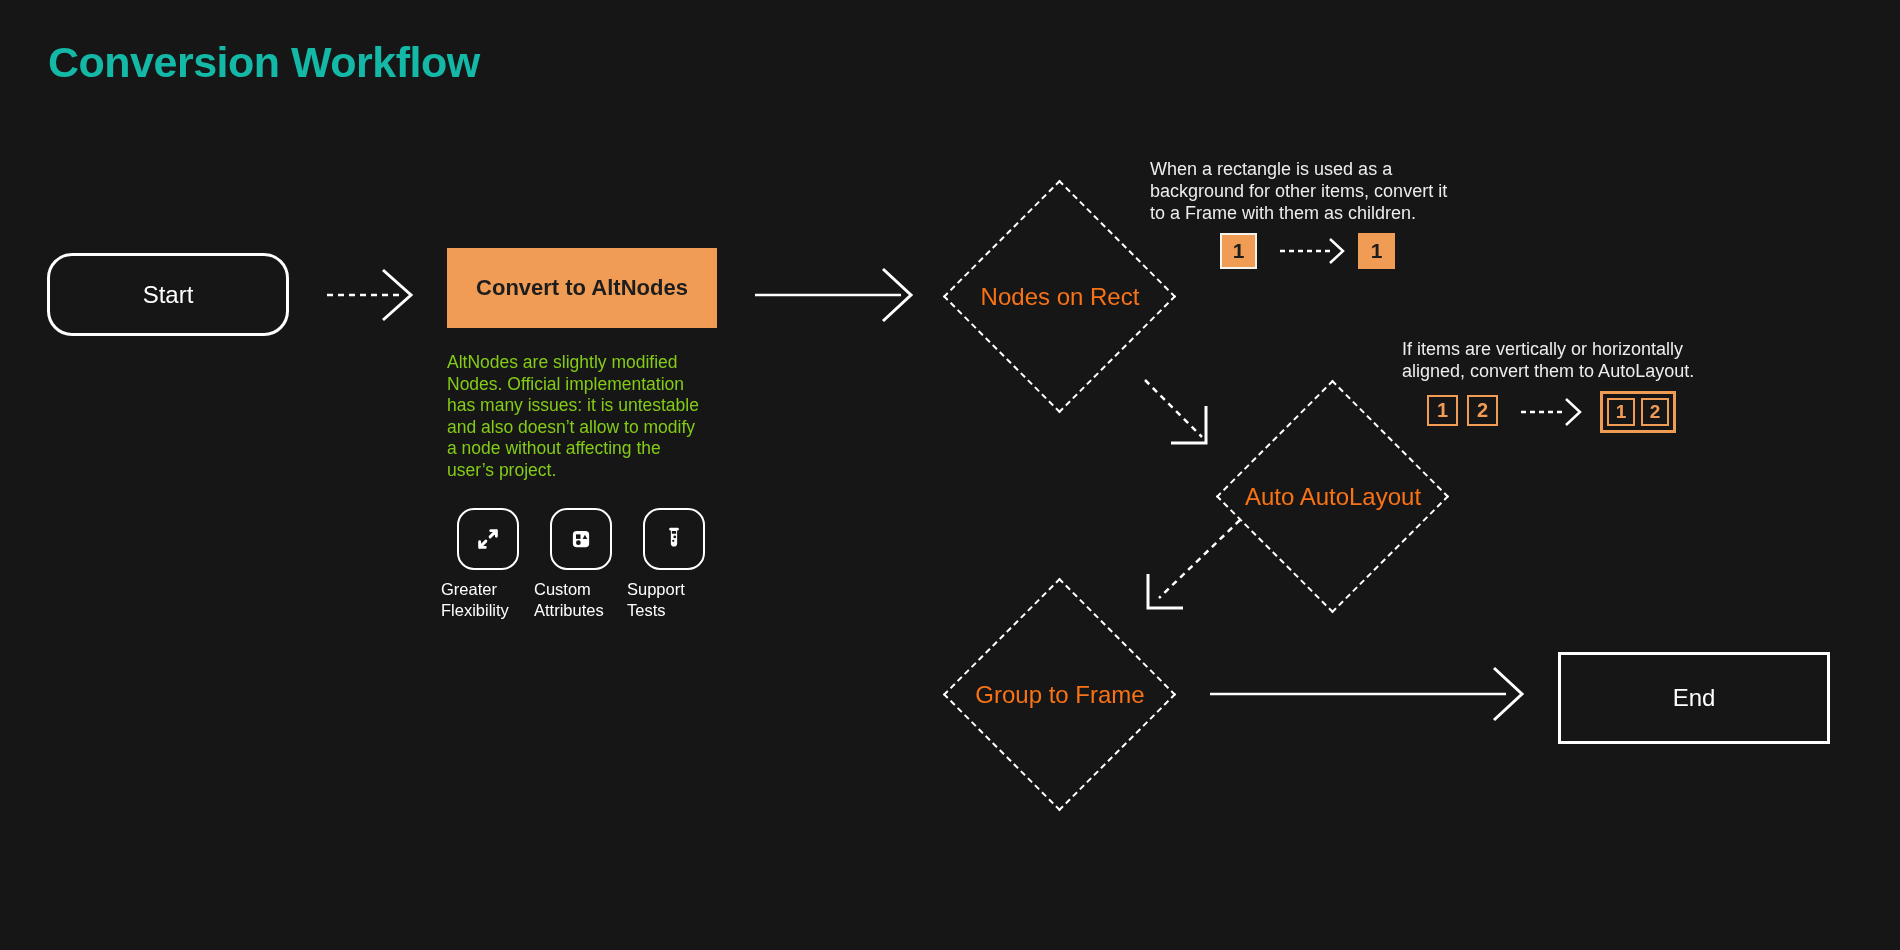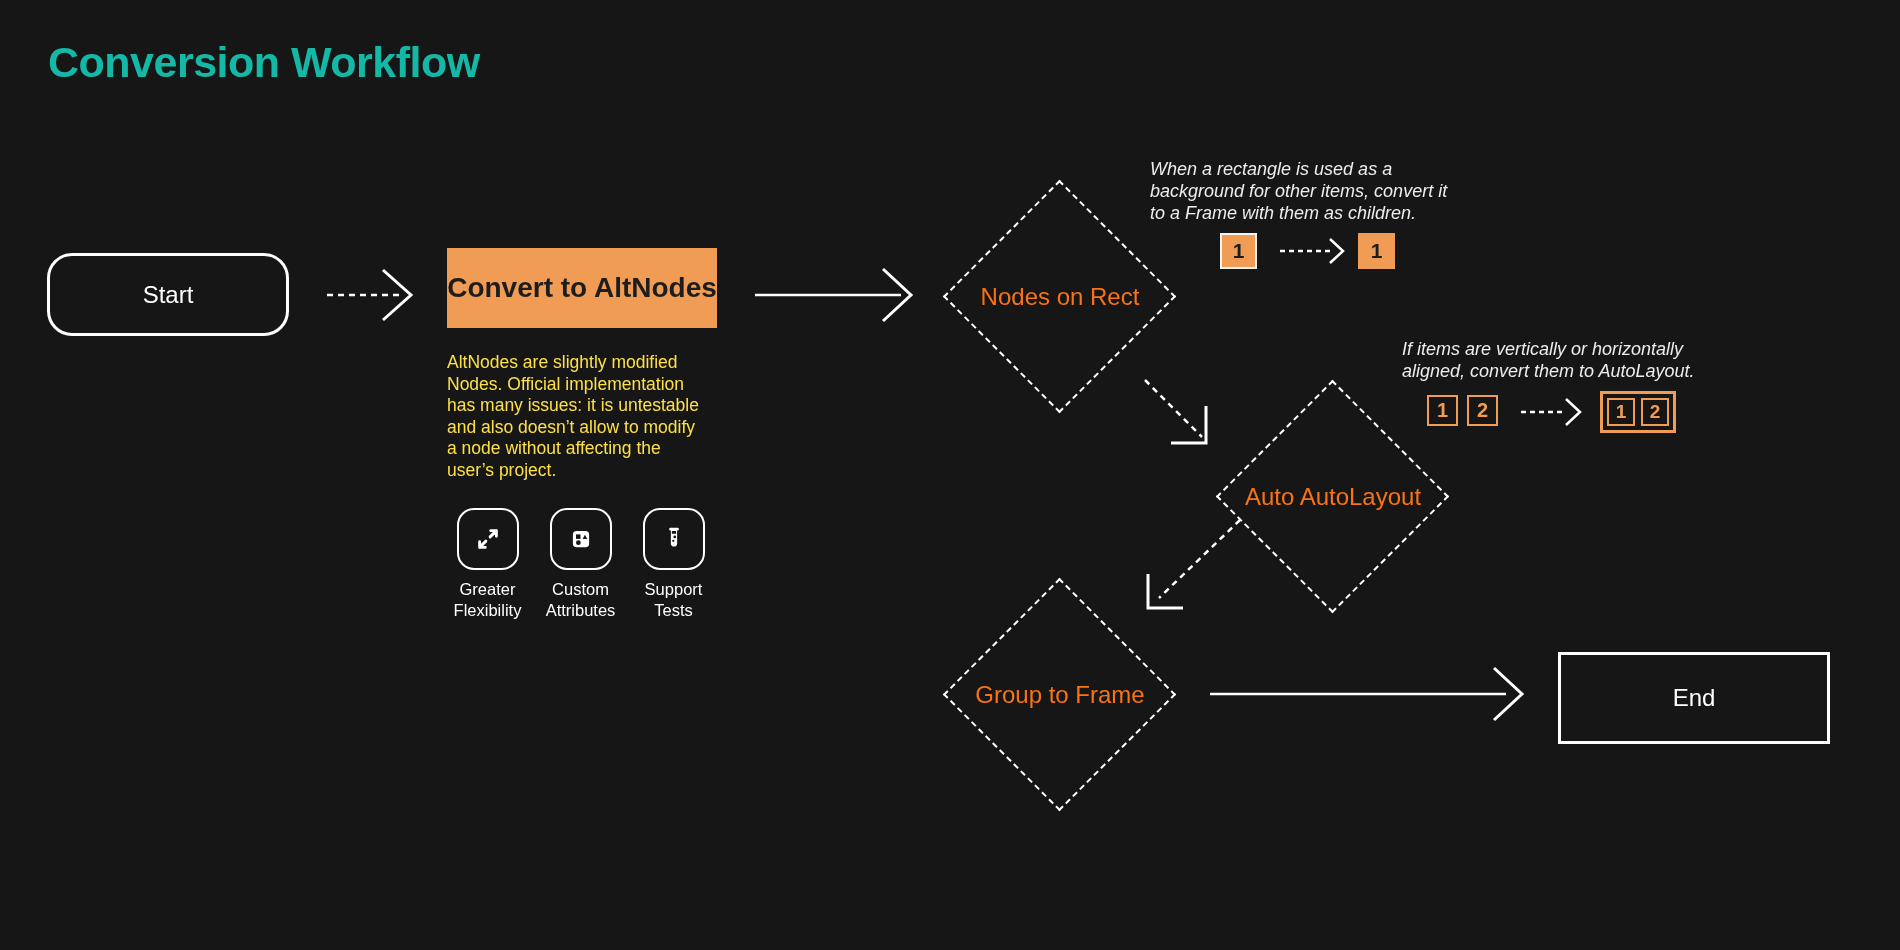--- a/index.html
+++ b/index.html
@@ -40,28 +40,28 @@
   .end-node   { left: 1558px; top: 652px; width: 272px; height: 92px; }
   .convert-node {
     position: absolute;
     left: 447px; top: 248px;
     width: 270px; height: 80px;
     background: #F09C55;
     color: #1D1D1D;
     display: flex;
     align-items: center;
     justify-content: center;
-    font-size: 28px;
+    font-size: 22px;
     font-weight: 600;
   }
   .description {
     position: absolute;
     left: 447px; top: 352px;
     width: 255px;
-    color: #fde047;
+    color: #84cc16;
     font-size: 17.5px;
     line-height: 21.5px;
   }
   .features-row {
     position: absolute;
     left: 441px; top: 508px;
     display: flex;
   }
   .feature {
     width: 93px;
@@ -75,21 +75,21 @@
     border-radius: 17px;
     display: flex;
     align-items: center;
     justify-content: center;
     margin-bottom: 9px;
   }
   .feature-label {
     color: #ffffff;
     font-size: 16.5px;
     line-height: 21px;
-    text-align: center;
+    text-align: left;
   }
   .diamond {
     position: absolute;
     width: 165px; height: 165px;
     border: 2px dashed #ffffff;
     transform: rotate(45deg);
   }
   .d-nodes-on-rect  { left: 977px;  top: 214px; }
   .d-auto-autolayout{ left: 1250px; top: 414px; }
   .d-group-to-frame { left: 977px;  top: 612px; }
@@ -98,21 +98,20 @@
     color: #f97316;
     font-size: 24px;
     white-space: nowrap;
     transform: translate(-50%, -50%);
   }
   .note {
     position: absolute;
     color: #EDEDED;
     font-size: 18px;
     line-height: 22px;
-    font-style: italic;
   }
   .note-rect  { left: 1150px; top: 158px; width: 312px; }
   .note-align { left: 1402px; top: 338px; width: 335px; }
   .note-group { left: 1130px; top: 770px; width: 272px; }
   .sq-filled {
     position: absolute;
     width: 37px; height: 36px;
     background: #F09C55;
     color: #1D1D1D;
     font-size: 21px;

